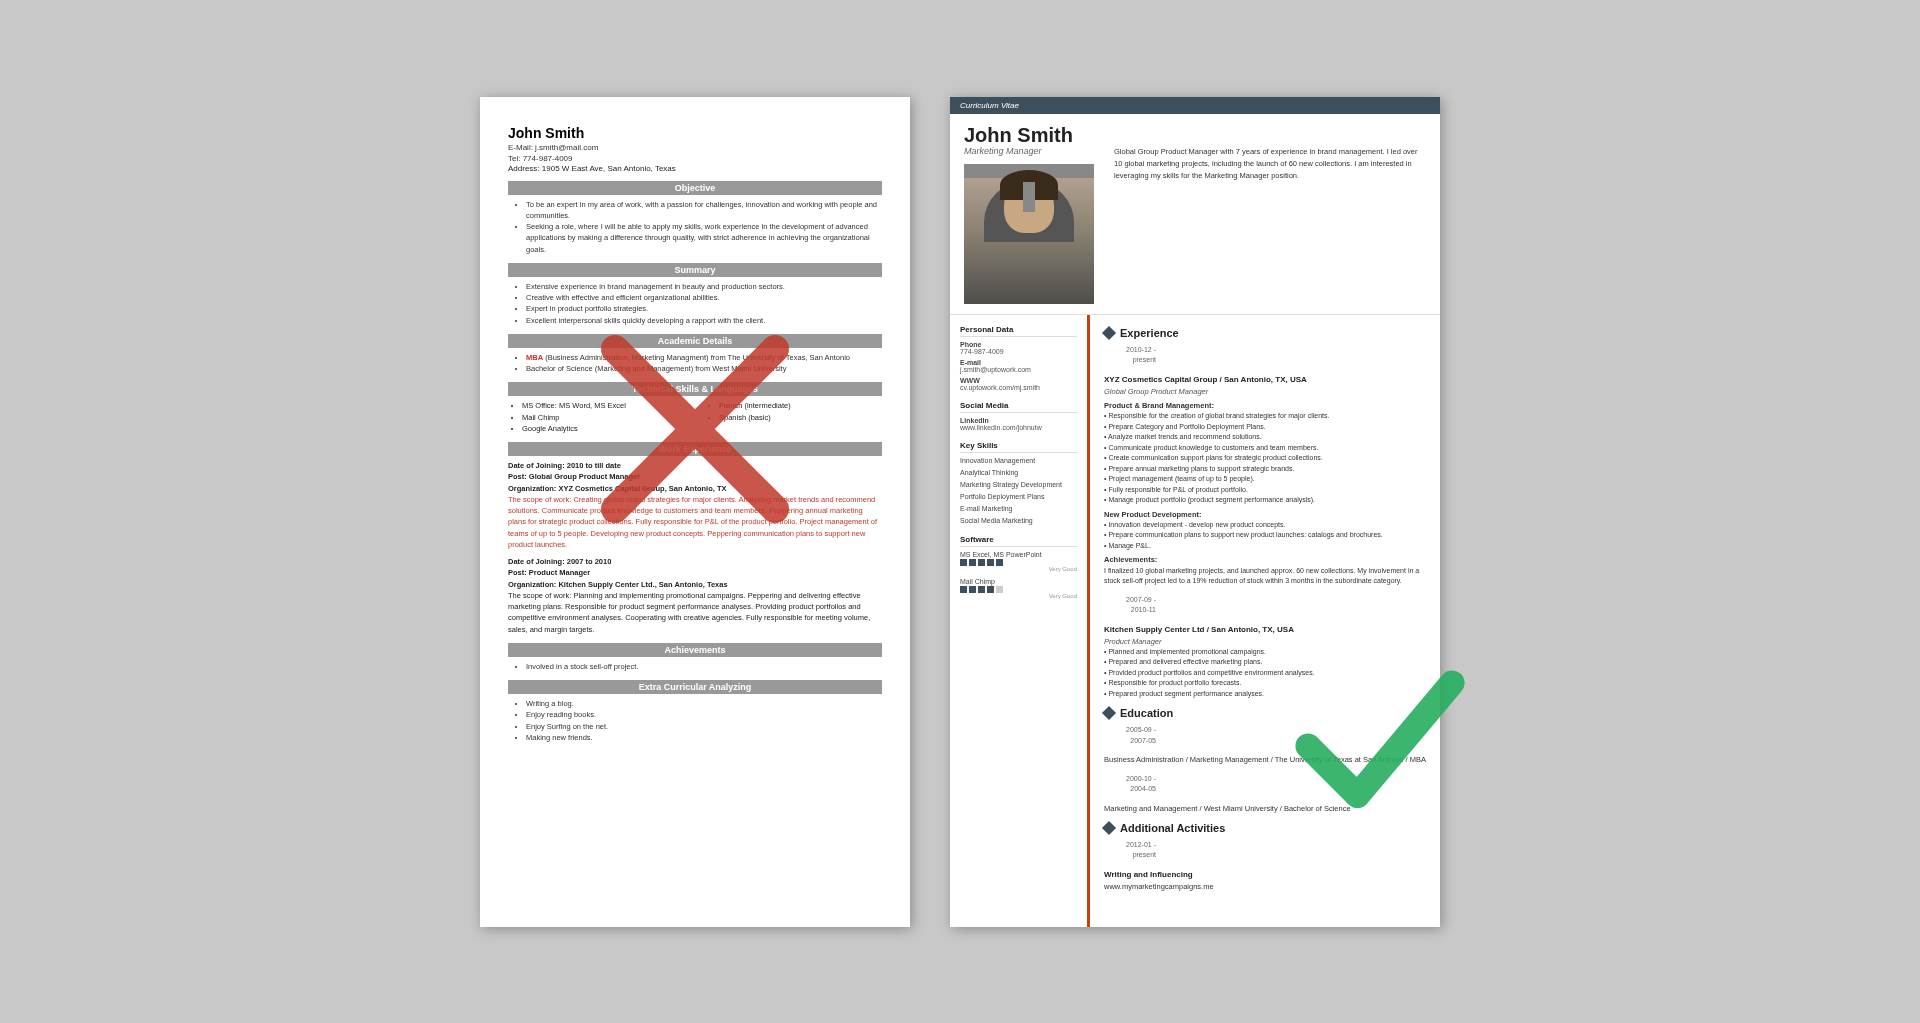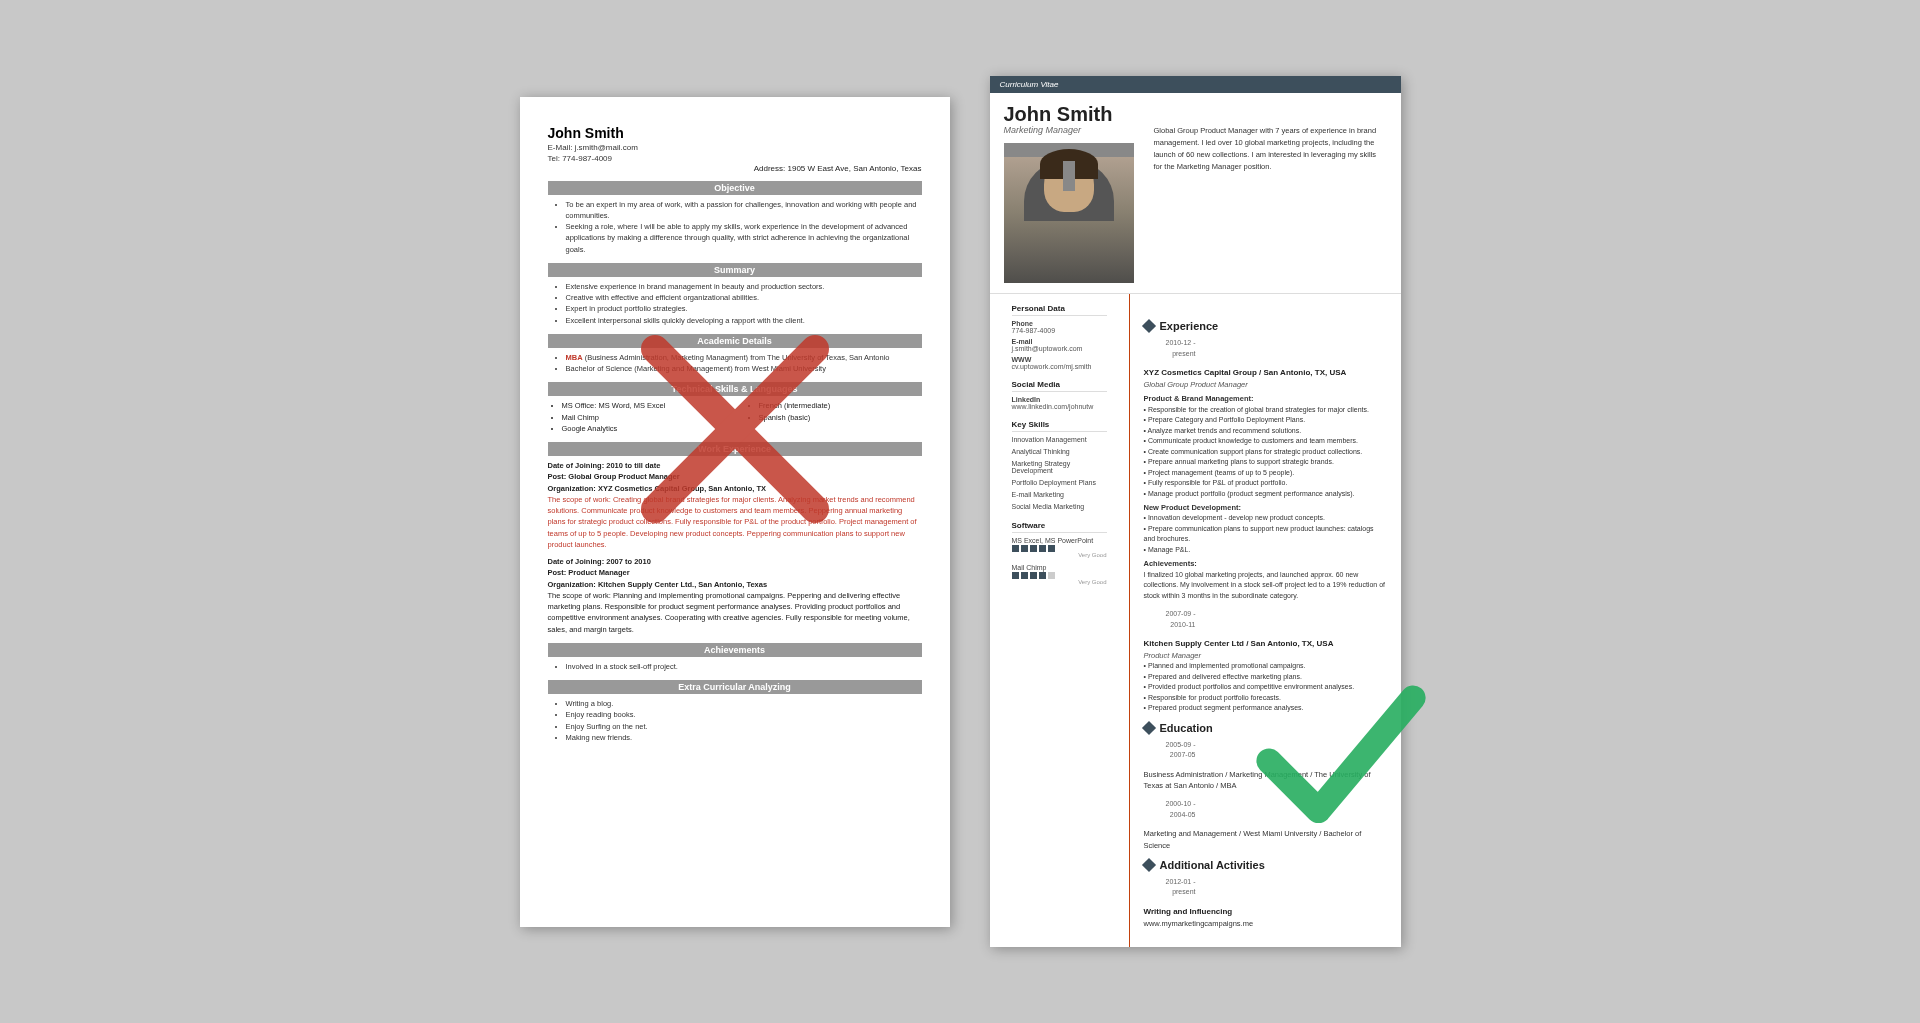--- a/index.html
+++ b/index.html
@@ -32,21 +32,21 @@
       font-weight: bold;
       color: #000;
     }
     .resume-left .contact-line {
       font-size: 8px;
       color: #333;
       margin-top: 2px;
     }
     .resume-left .contact-row {
       display: flex;
-      justify-content: flex-end;
+      justify-content: flex-start;
       font-size: 8px;
       margin-top: 1px;
     }
 
     .section-header {
       background: #999;
       color: #fff;
       text-align: center;
       font-weight: bold;
       font-size: 9px;
@@ -103,21 +103,21 @@
       transform: translate(-50%, -50%);
       width: 200px;
       height: 200px;
       opacity: 0.85;
       pointer-events: none;
     }
 
     
     .resume-right {
       background: #fff;
-      width: 411px;
+      width: 490px;
       min-height: 830px;
       box-shadow: 2px 2px 12px rgba(0,0,0,0.3);
       display: flex;
       flex-direction: column;
       position: relative;
       font-size: 8px;
       color: #333;
     }
 
     .cv-header-bar {
@@ -204,22 +204,22 @@
 
     .cv-body {
       display: flex;
       flex: 1;
     }
 
     .cv-sidebar {
       width: 140px;
       flex-shrink: 0;
       background: #fff;
-      border-right: 1px solid #c2410c;
-      padding: 10px 22px;
+      border-right: 3px solid #c2410c;
+      padding: 10px 10px;
       font-size: 7px;
     }
 
     .cv-sidebar-section {
       margin-bottom: 10px;
     }
     .cv-sidebar-section-title {
       font-size: 8px;
       font-weight: bold;
       color: #222;
@@ -286,21 +286,21 @@
     .cv-main-section-title {
       display: flex;
       align-items: center;
       gap: 6px;
       font-size: 11px;
       font-weight: bold;
       color: #222;
       margin-bottom: 6px;
     }
     .cv-main-section-title:first-child {
-      margin-top: 16px;
+      margin-top: 2px;
     }
     .cv-diamond {
       width: 10px;
       height: 10px;
       background: #3d4f5c;
       transform: rotate(45deg);
       flex-shrink: 0;
     }
 
     .exp-block {

